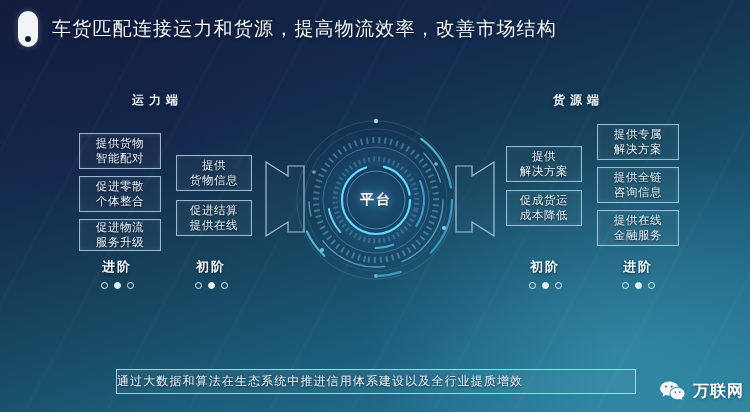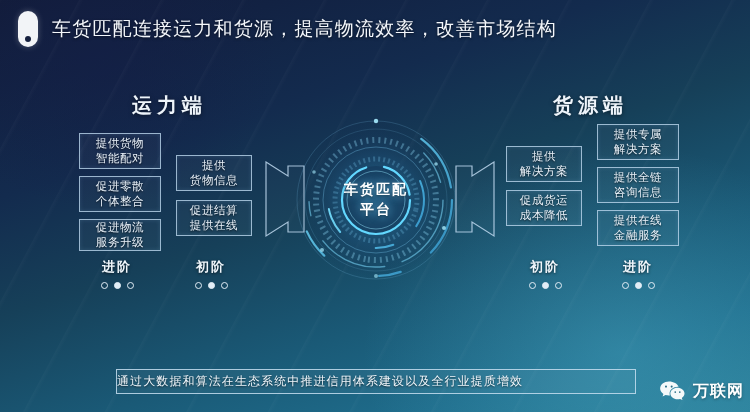--- a/index.html
+++ b/index.html
@@ -100,21 +100,21 @@
     font-size: 19px;
     letter-spacing: 1.2px;
     white-space: nowrap;
     text-shadow: 0 1px 3px rgba(0,0,0,0.6);
   }
 
   
   .side-heading {
     position: absolute;
     color: #eef4fa;
-    font-size: 20px;
+    font-size: 12px;
     letter-spacing: 5px;
     font-weight: bold;
     text-shadow: 0 1px 4px rgba(0,0,0,0.55);
     white-space: nowrap;
   }
   .side-heading.left  { left: 132px;  top: 92px; }
   .side-heading.right { left: 553px;  top: 92px; }
 
   
   .infobox {
@@ -376,21 +376,20 @@
       <circle cx="84" cy="84" r="29" fill="none" stroke="rgba(150,230,255,0.45)" stroke-width="1"></circle>
 
       <circle cx="84" cy="5" r="2.2" fill="#a8ecff" opacity="0.9"></circle>
       <circle cx="152" cy="112" r="2" fill="#a8ecff" opacity="0.8"></circle>
       <circle cx="30" cy="134" r="2" fill="#a8ecff" opacity="0.7"></circle>
       <circle cx="144" cy="48" r="1.8" fill="#a8ecff" opacity="0.7"></circle>
       <circle cx="22" cy="56" r="1.8" fill="#a8ecff" opacity="0.6"></circle>
       <circle cx="84" cy="160" r="2" fill="#a8ecff" opacity="0.6"></circle>
     </svg>
     <div class="hub-label">
-      <span>车货匹配</span>
       <span>平台</span>
     </div>
   </div>
 
   <div class="tier" id="tier-l-1">
     <div class="tier-label">进阶</div>
     <div class="tier-dots">
       <span class="dot"></span>
       <span class="dot filled"></span>
       <span class="dot"></span>

